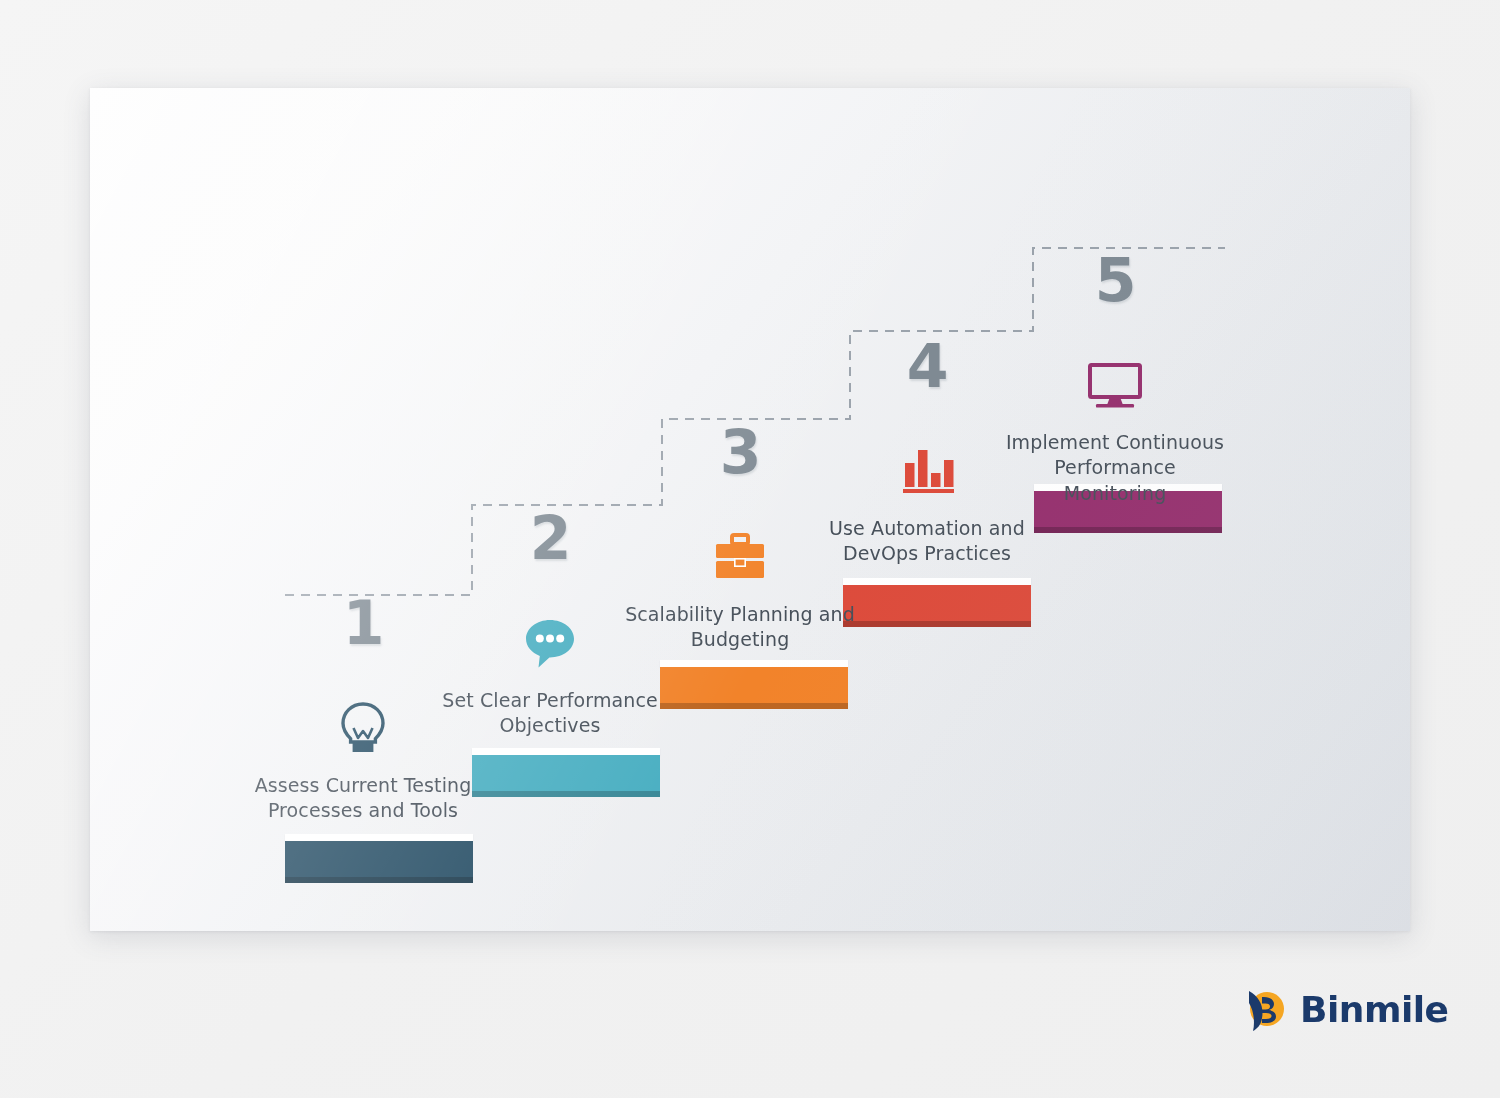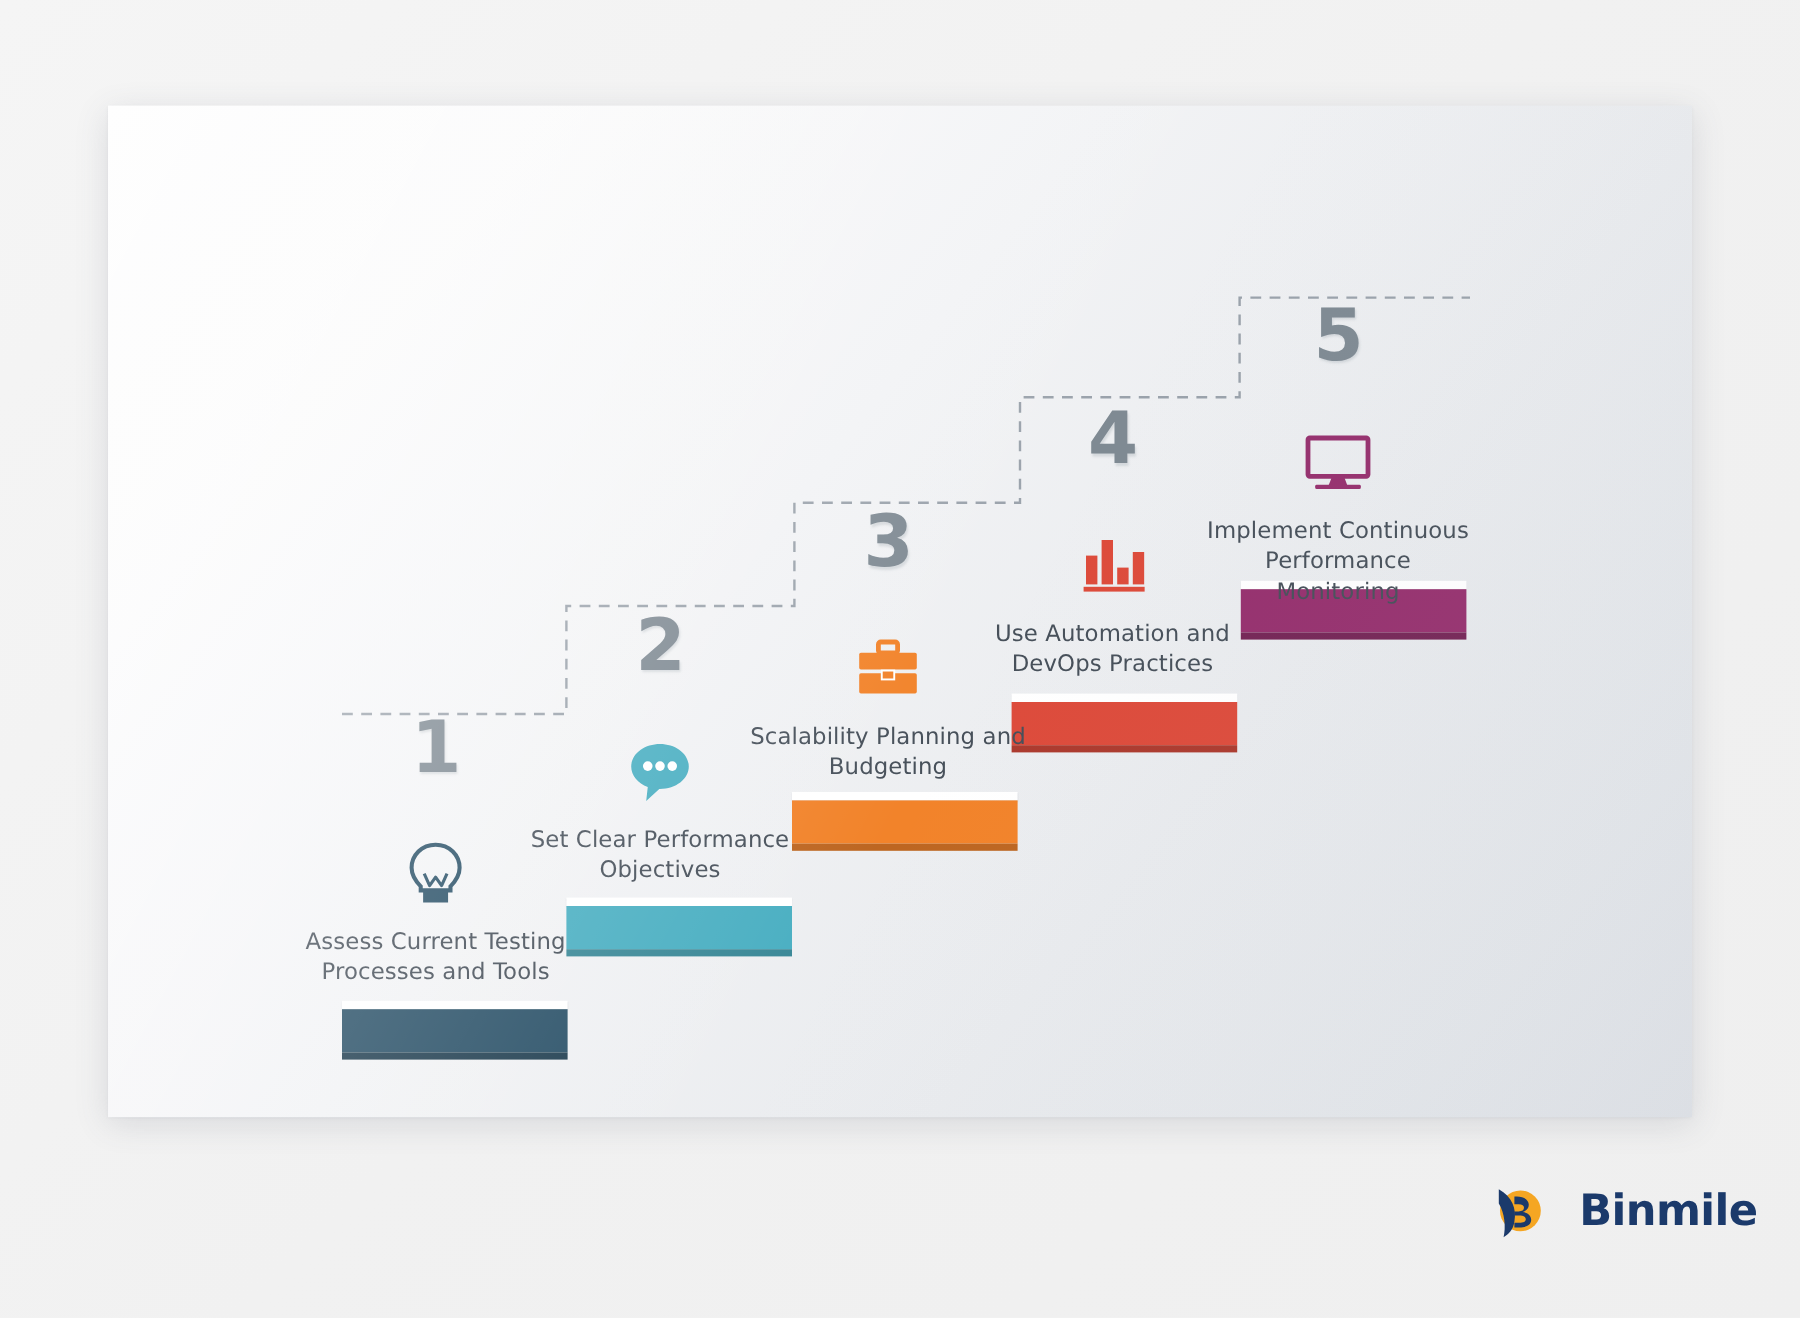--- a/index.html
+++ b/index.html
@@ -139,21 +139,21 @@
     z-index: -1;
   }
 
   
   #logo {
     position: absolute;
     left: 1240px;
     top: 985px;
     display: flex;
     align-items: center;
-    gap: 28px;
+    gap: 12px;
   }
   #logo .mark {
     width: 48px;
     height: 48px;
     position: relative;
   }
   #logo .word {
     font-size: 36px;
     font-weight: 700;
     color: #1b3a6b;

